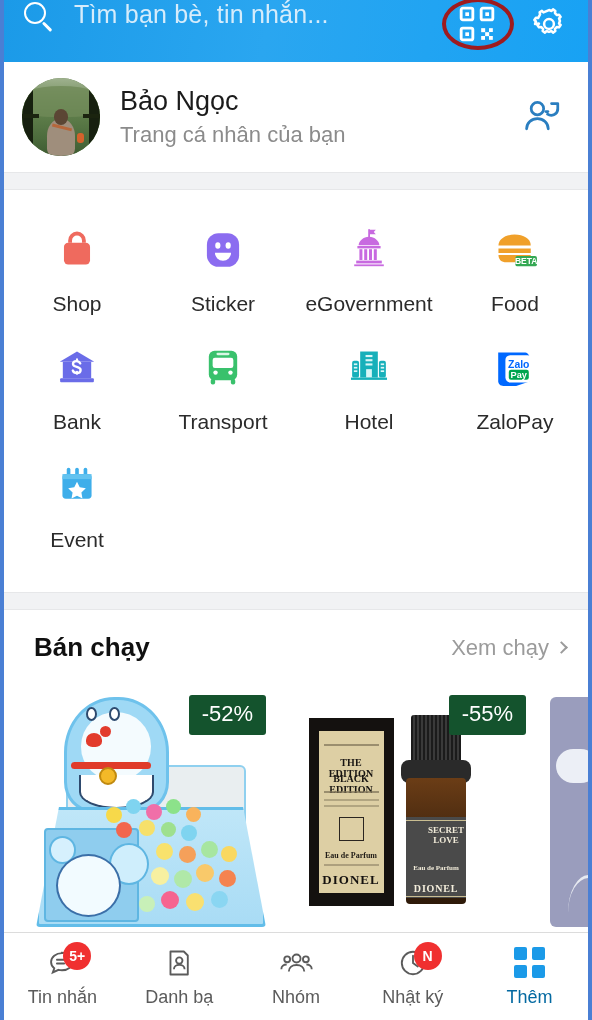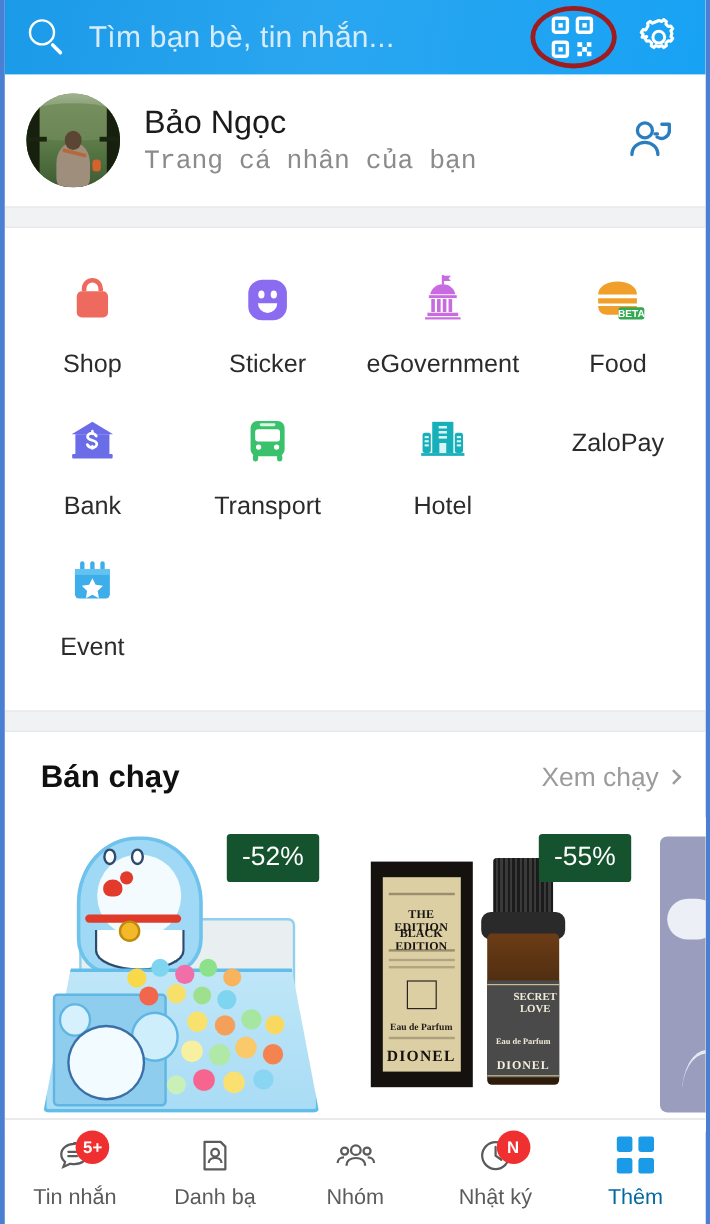--- a/index.html
+++ b/index.html
@@ -15,21 +15,21 @@
     border-left:4px solid #4a7fd4;
     border-right:4px solid #4a7fd4;
     background:#ffffff;
     overflow:hidden;
   }
 
   
   .header {
     height:62px;
     background:linear-gradient(100deg,#1b9ae8 0%,#2aa6f0 45%,#18a2f4 100%);
-    display:flex; align-items:center;
+    display:flex; align-items:flex-start;
     padding:0 14px 0 18px;
     position:relative;
   }
   .search-icon { width:34px; height:34px; flex:0 0 auto; position:relative; }
   .search-icon .ring {
     position:absolute; left:2px; top:2px;
     width:22px; height:22px; border:2.5px solid #fff; border-radius:50%;
   }
   .search-icon .handle {
     position:absolute; left:21px; top:21px;
@@ -74,21 +74,21 @@
   .av-frameR { position:absolute; right:0; top:8%; width:14%; height:84%; background:#17200f; }
   .av-barL { position:absolute; left:0; top:46%; width:22%; height:5%; background:#1b240f; }
   .av-barR { position:absolute; right:0; top:46%; width:22%; height:5%; background:#1b240f; }
   .av-body { position:absolute; left:32%; top:52%; width:36%; height:48%; background:#9f8e7c; border-radius:46% 46% 20% 20%; }
   .av-head { position:absolute; left:41%; top:40%; width:18%; height:20%; background:#5b4634; border-radius:50%; }
   .av-strap { position:absolute; left:38%; top:62%; width:26%; height:4%; background:#b6673b; transform:rotate(14deg); }
   .av-orange { position:absolute; left:70%; top:70%; width:9%; height:13%; background:#d4622c; border-radius:3px; }
 
   .profile-text { flex:1 1 auto; padding-left:20px; }
   .profile-name { font-size:27px; color:#1b1b1b; line-height:1.15; }
-  .profile-sub { font-size:22px; color:#8b8b8b; padding-top:4px;font-family:Liberation Mono, monospace; }
+  .profile-sub { font-size:22px; color:#8b8b8b; padding-top:4px; }
   .profile-action { width:46px; height:46px; flex:0 0 auto; }
 
   .band { height:18px; background:#f1f2f4; border-top:1px solid #e6e7e9; border-bottom:1px solid #e6e7e9;}
 
   
   .apps { background:#fff; padding:22px 0 26px 0; }
   .app-row { display:flex; }
   .app-cell {
     width:25%;
     display:flex; flex-direction:column; align-items:center;
@@ -383,20 +383,29 @@
               <rect x="18.1" y="11.4" width="1.8" height="0.9"></rect>
               <rect x="18.1" y="13.2" width="1.8" height="0.9"></rect>
             </g>
             <rect x="2.6" y="17.0" width="18.8" height="1.2" fill="#17b0ba"></rect>
           </svg>
         </div>
         <div class="app-label">Hotel</div>
       </div>
 
       <div class="app-cell">
+        <div class="app-ico">
+          <svg width="48" height="48" viewBox="0 0 24 24">
+            <path d="M3.6 4.2h13.0c1.6 0 2.6 1.0 2.6 2.6v12.0L12.6 21H6.2c-1.6 0-2.6-1.0-2.6-2.6z" fill="#0068ff"></path>
+            <rect x="7.2" y="5.6" width="13.4" height="13.6" rx="2.4" fill="#ffffff"></rect>
+            <text x="13.9" y="12.0" font-family="Liberation Sans, sans-serif" font-size="5.2" font-weight="bold" fill="#0068ff" text-anchor="middle">Zalo</text>
+            <rect x="8.9" y="12.9" width="10.0" height="5.0" rx="1.1" fill="#00a550"></rect>
+            <text x="13.9" y="16.9" font-family="Liberation Sans, sans-serif" font-size="4.6" font-weight="bold" fill="#ffffff" text-anchor="middle">Pay</text>
+          </svg>
+        </div>
         <div class="app-label">ZaloPay</div>
       </div>
 
     </div>
 
     <div class="app-row">
 
       <div class="app-cell">
         <div class="app-ico">
           <svg width="46" height="46" viewBox="0 0 24 24">

